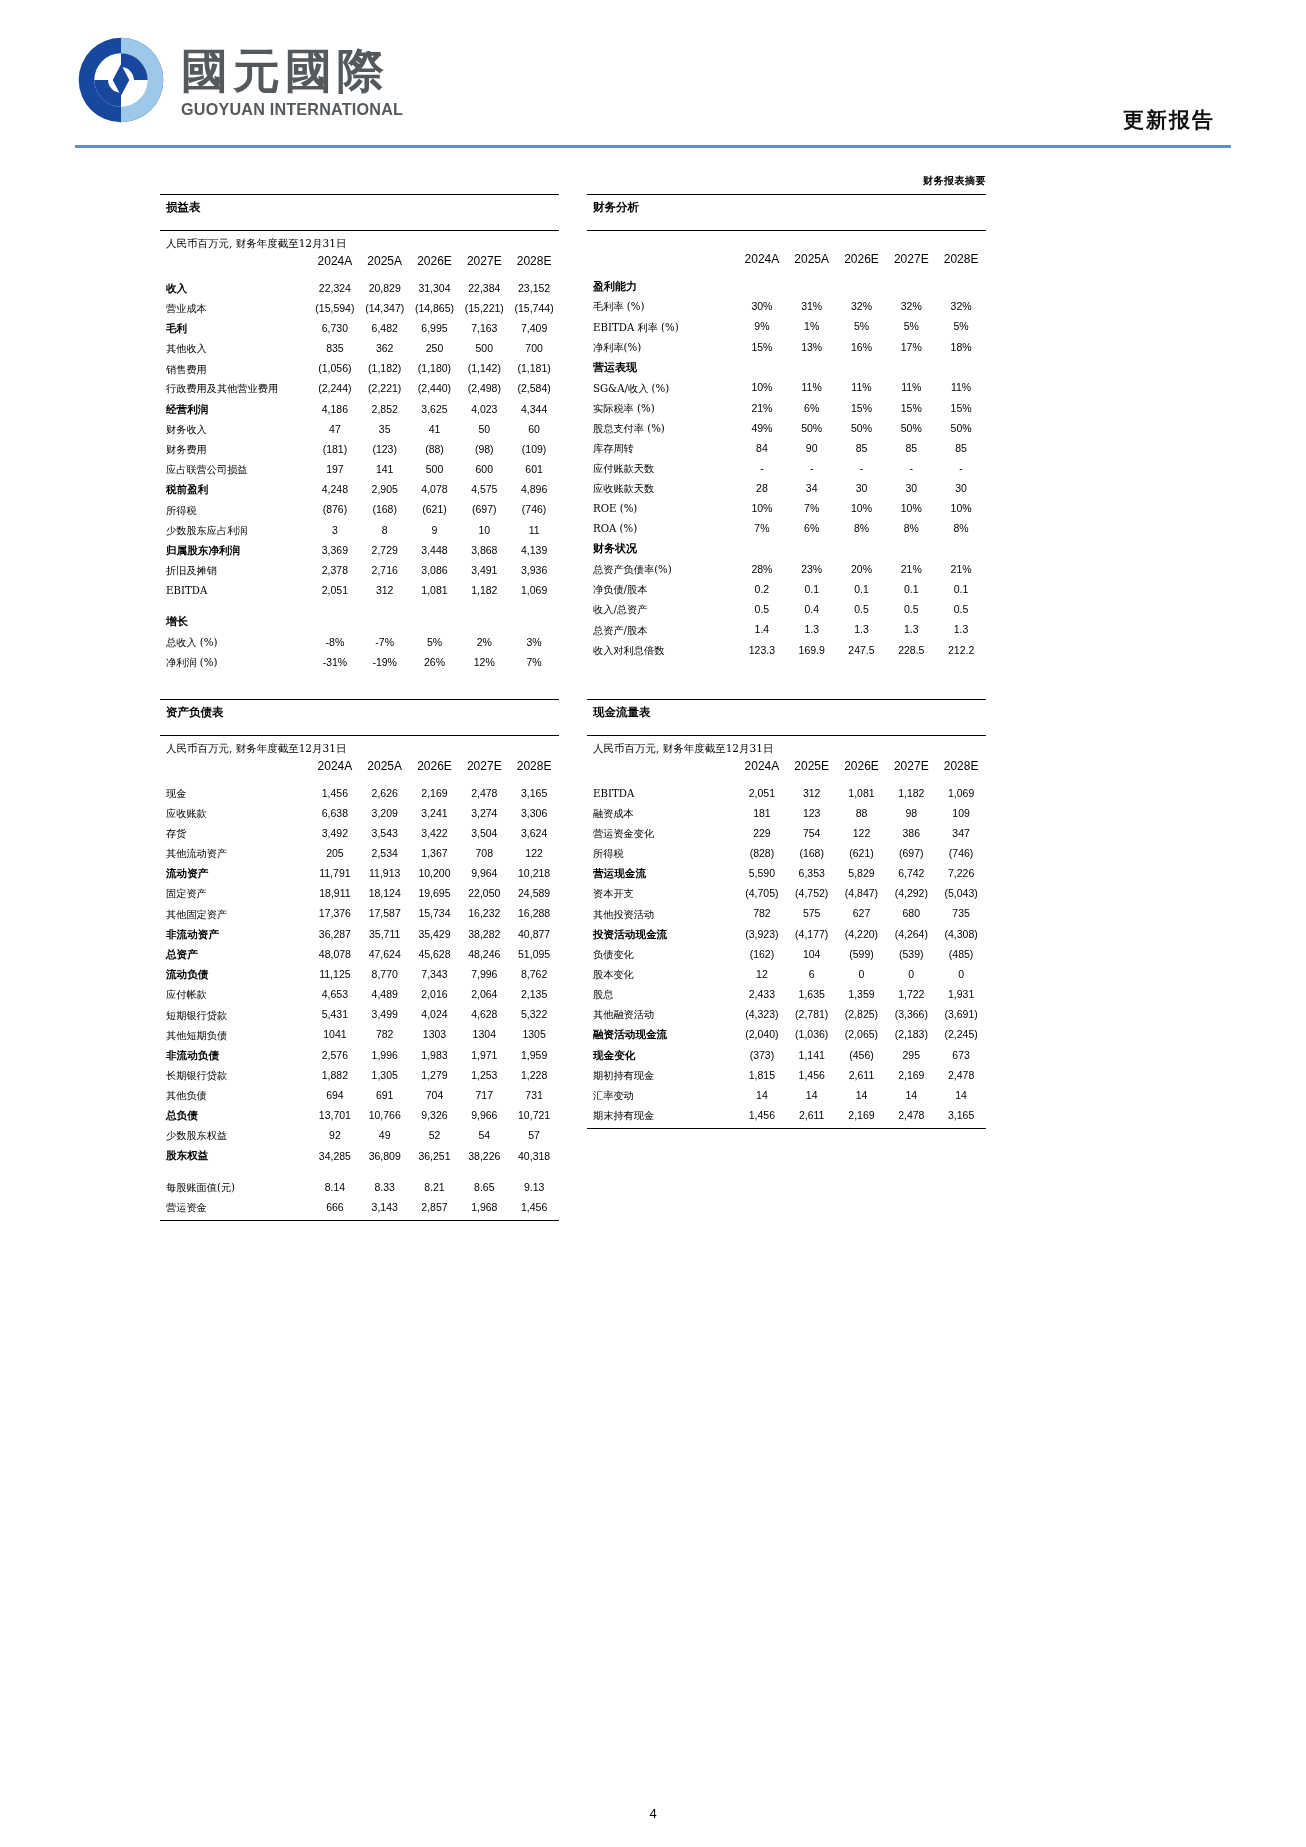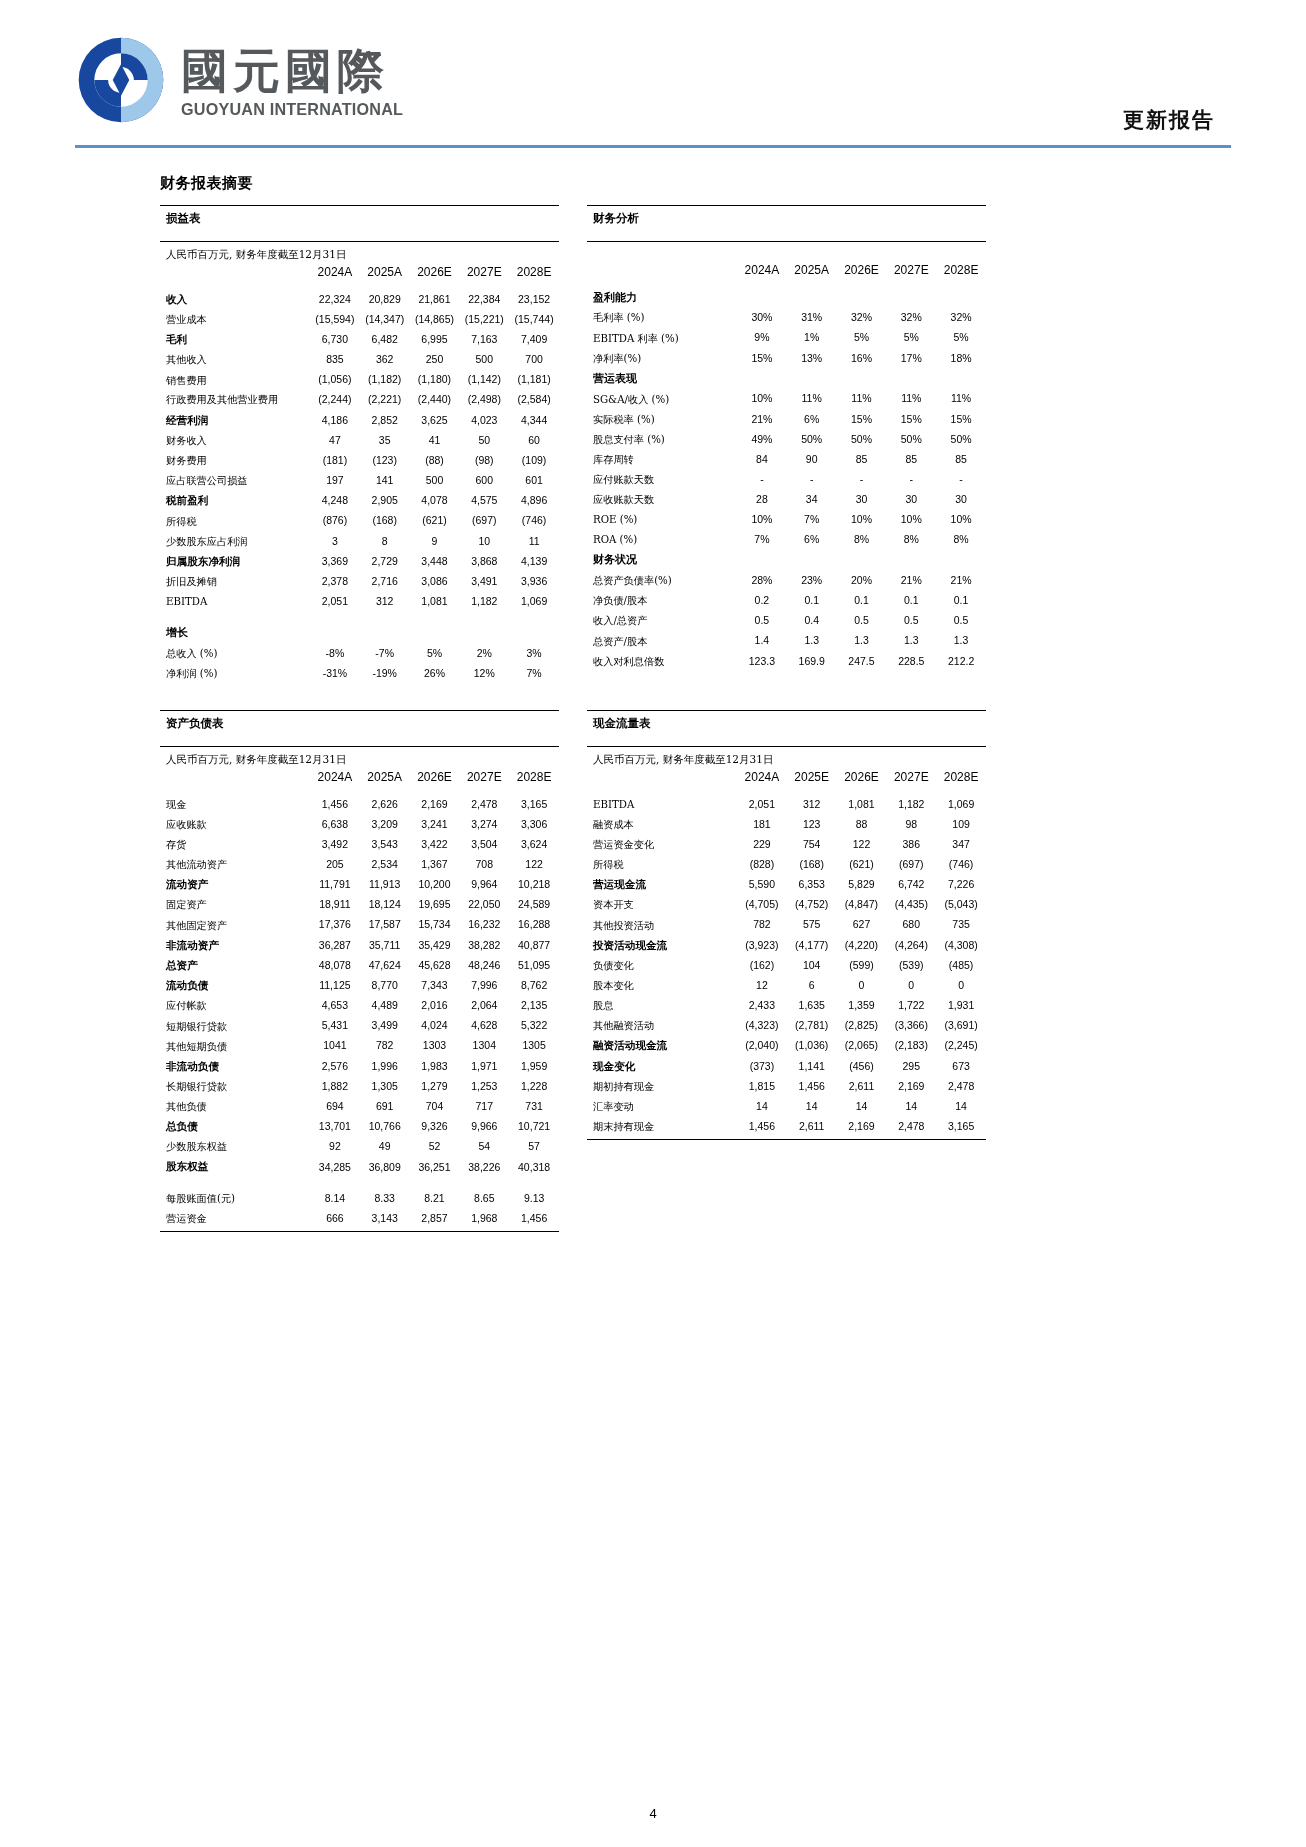--- a/index.html
+++ b/index.html
@@ -101,25 +101,26 @@
     letter-spacing: 1px;
   }
 
   
   .tables {
     margin: 26px 75px 0 160px;
     width: 826px;
   }
   .sub-caption {
     font-family: "DejaVu Serif", "Liberation Serif", serif;
-    font-size: 15px;
+    font-size: 10px;
     font-weight: bold;
     color: #000;
     letter-spacing: 0.5px;
-    margin-bottom: 12px;
+    margin-bottom: 6px;
+    text-align: right;
   }
   .grid {
     display: flex;
     gap: 28px;
     align-items: flex-start;
   }
   .col {
     width: 399px;
     flex: 0 0 auto;
   }
@@ -267,21 +268,21 @@
               <th class="yr">2026E</th>
               <th class="yr">2027E</th>
               <th class="yr">2028E</th>
             </tr>
           </thead>
           <tbody>
               <tr class="bold">
                 <td class="lbl">收入</td>
                 <td class="num">22,324</td>
                 <td class="num">20,829</td>
-                <td class="num">21,861</td>
+                <td class="num">31,304</td>
                 <td class="num">22,384</td>
                 <td class="num">23,152</td>
               </tr>
               <tr>
                 <td class="lbl">营业成本</td>
                 <td class="num">(15,594)</td>
                 <td class="num">(14,347)</td>
                 <td class="num">(14,865)</td>
                 <td class="num">(15,221)</td>
                 <td class="num">(15,744)</td>
@@ -874,21 +875,21 @@
                 <td class="num">6,353</td>
                 <td class="num">5,829</td>
                 <td class="num">6,742</td>
                 <td class="num">7,226</td>
               </tr>
               <tr>
                 <td class="lbl">资本开支</td>
                 <td class="num">(4,705)</td>
                 <td class="num">(4,752)</td>
                 <td class="num">(4,847)</td>
-                <td class="num">(4,435)</td>
+                <td class="num">(4,292)</td>
                 <td class="num">(5,043)</td>
               </tr>
               <tr>
                 <td class="lbl">其他投资活动</td>
                 <td class="num">782</td>
                 <td class="num">575</td>
                 <td class="num">627</td>
                 <td class="num">680</td>
                 <td class="num">735</td>
               </tr>

